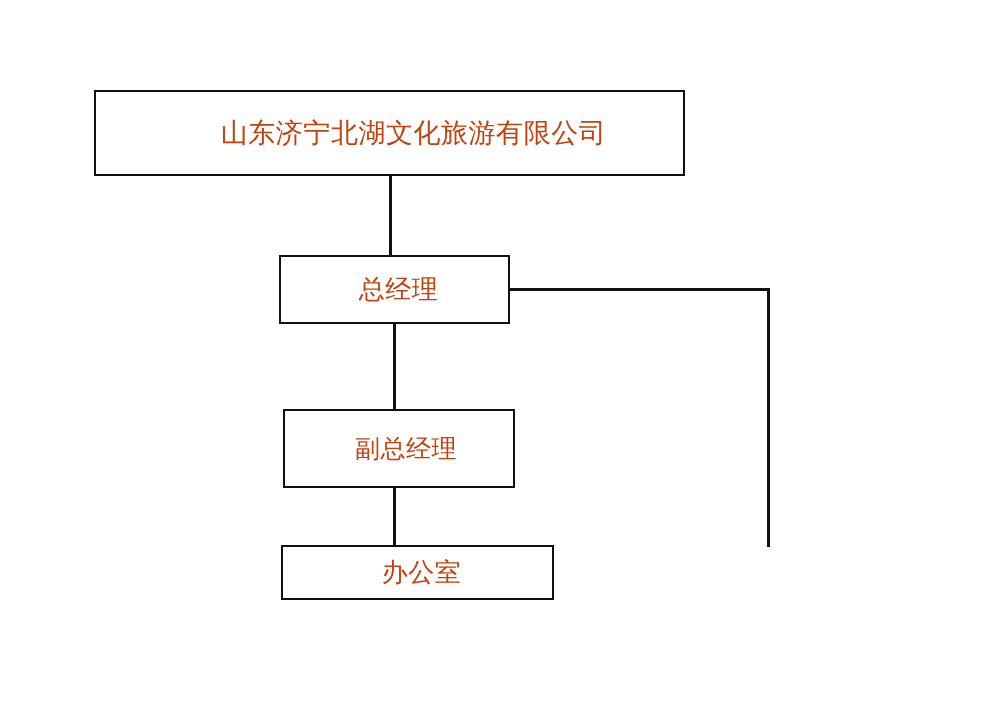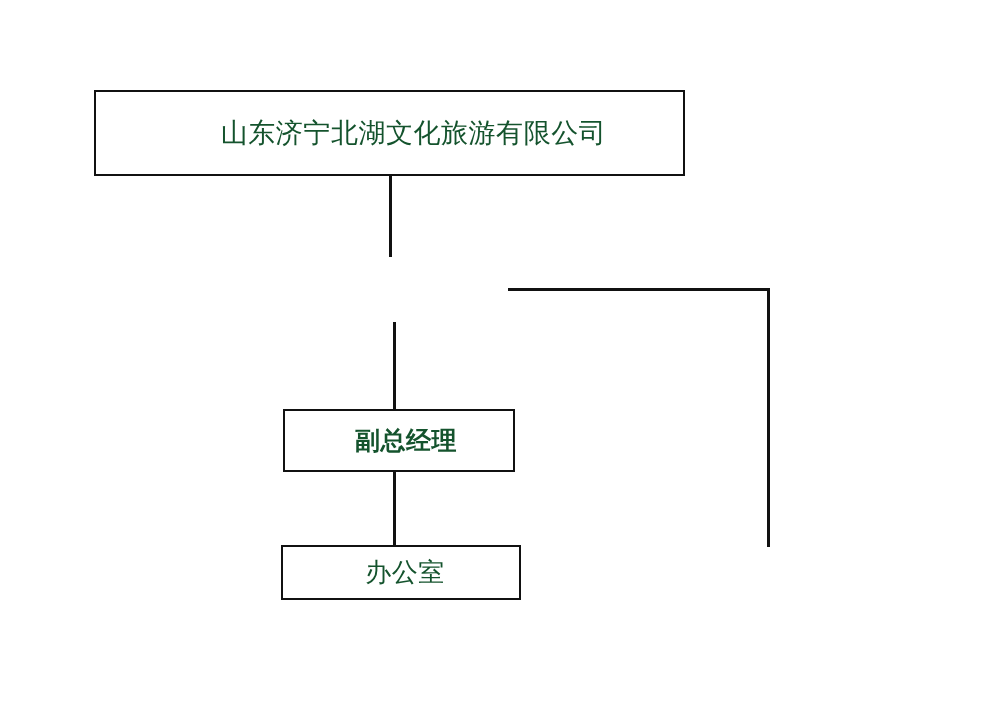--- a/index.html
+++ b/index.html
@@ -20,21 +20,21 @@
     position: absolute;
     box-sizing: border-box;
     background: #ffffff;
     border: 2px solid #111111;
     display: flex;
     align-items: center;
     justify-content: center;
     z-index: 3;
   }
   .node-label {
-    color: #14532d;
+    color: #c2410c;
     white-space: nowrap;
     letter-spacing: 0.02em;
     line-height: 1;
     margin-left: 20px;
   }
   
   #node-company {
     left: 94px;  top: 90px;  width: 591px; height: 86px;
   }
   #node-company .node-label {
@@ -43,28 +43,28 @@
     transform: translateX(14px);
   }
   #node-gm {
     left: 279px; top: 255px; width: 231px; height: 69px;
   }
   #node-gm .node-label {
     font-size: 26px;
     transform: translateX(-6px);
   }
   #node-deputy-gm {
-    left: 283px; top: 409px; width: 232px; height: 63px; font-weight: bold;
+    left: 283px; top: 409px; width: 232px; height: 79px;
   }
   #node-deputy-gm .node-label {
     font-size: 25px;
     transform: translateX(-3px);
   }
   #node-office {
-    left: 281px; top: 545px; width: 240px; height: 55px;
+    left: 281px; top: 545px; width: 273px; height: 55px;
   }
   #node-office .node-label {
     font-size: 26px;
     transform: translateX(-6px);
   }
   #node-finance {
     left: 640px; top: 545px; width: 237px; height: 55px;
   }
   #node-finance .node-label {
     font-size: 26px;
@@ -94,20 +94,23 @@
   <div class="connector v" id="conn-company-gm"></div>
   <div class="connector v" id="conn-gm-deputy"></div>
   <div class="connector v" id="conn-deputy-office"></div>
   <div class="connector h" id="conn-gm-finance-h"></div>
   <div class="connector v" id="conn-gm-finance-v"></div>
 
   <div class="node" id="node-company">
     <span class="node-label">山东济宁北湖文化旅游有限公司</span>
   </div>
 
+  <div class="node" id="node-gm">
+    <span class="node-label">总经理</span>
+  </div>
 
   <div class="node" id="node-deputy-gm">
     <span class="node-label">副总经理</span>
   </div>
 
   <div class="node" id="node-office">
     <span class="node-label">办公室</span>
   </div>
 
 

